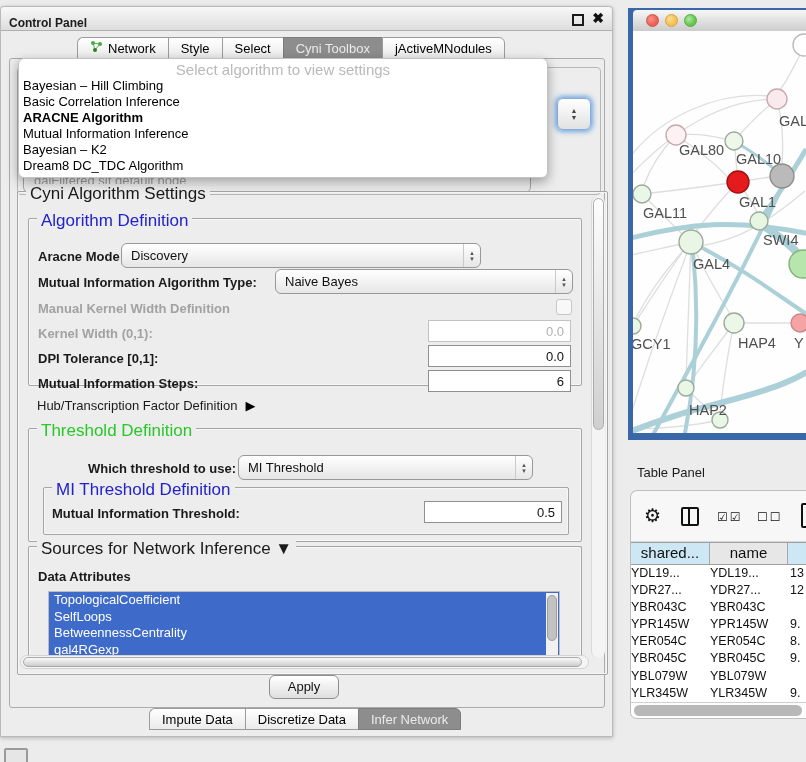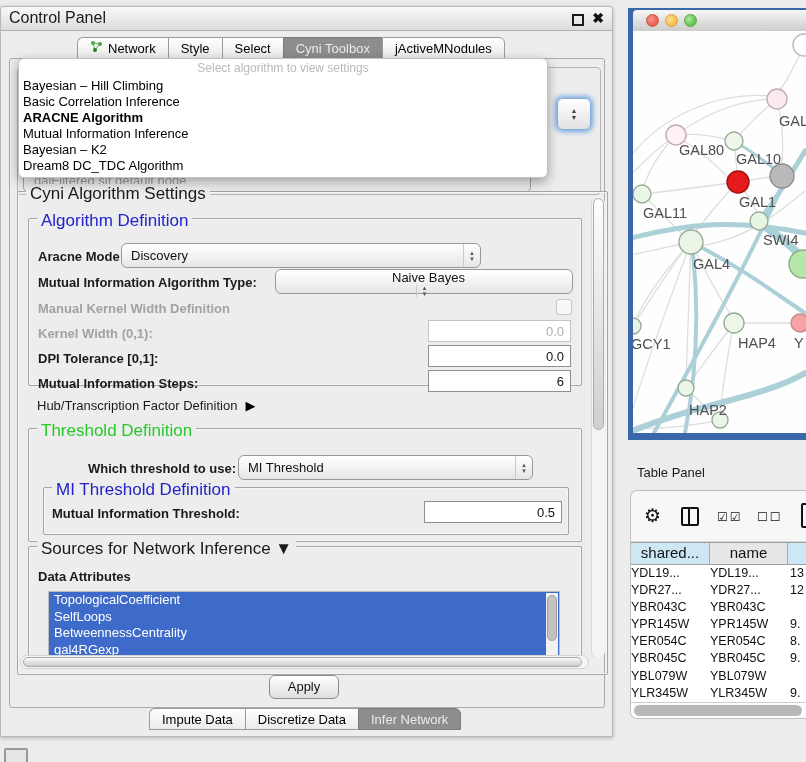--- a/index.html
+++ b/index.html
@@ -1,37 +1,37 @@
 <!DOCTYPE html>
 <html><head>
 <meta charset="utf-8">
 <style>
   html,body{margin:0;padding:0;background:#ececec;}
   #root{position:relative;width:806px;height:762px;background:#ececec;font-family:"Liberation Sans",sans-serif;overflow:hidden;}
   
   .cp-window{position:absolute;left:0;top:6px;width:611px;height:729px;background:#ededed;border:1px solid #b9b9b9;border-radius:4px 4px 0 0;box-shadow:0 1px 4px rgba(0,0,0,.25);}
   .cp-titlebar{position:absolute;left:0;top:0;right:0;height:23px;background:linear-gradient(#f8f8f8,#dddddd);border-bottom:1px solid #b0b0b0;border-radius:4px 4px 0 0;}
-  .cp-title{position:absolute;left:8px;top:2px;font-size:16px;color:#1b1b1b;}
+  .cp-title{position:absolute;left:8px;top:9px;font-size:12px;color:#1b1b1b;font-weight:bold;}
   .float-btn{position:absolute;right:28px;top:7px;width:8px;height:8px;border:2px solid #1a1a1a;}
   .close-btn{position:absolute;right:8px;top:3px;font-size:14px;font-weight:bold;color:#111;line-height:16px;}
   .tabbar{position:absolute;display:flex;}
   .top-tabbar{left:76px;top:30px;}
   .tab{height:20px;padding:0 12px;display:flex;align-items:center;gap:5px;font-size:13px;color:#000;background:linear-gradient(#ffffff,#ebebeb);border:1px solid #9b9b9b;border-right:none;cursor:default;}
   .tab:first-child{border-radius:6px 0 0 0;}
   .tab:last-child{border-right:1px solid #9b9b9b;border-radius:0 6px 0 0;}
   .tab.selected{background:#8d8d8d;color:#ebebeb;border-color:#7c7c7c;}
   .content-panel{position:absolute;left:8px;top:51px;width:594px;height:648px;border:1px solid #ababab;border-radius:3px;background:#ededed;}
   
   .hidden-groupbox{position:absolute;left:16px;top:60px;width:582px;height:126px;border:1px solid #b6b6b6;border-radius:4px;}
   .hidden-combo{position:absolute;left:22px;top:160px;width:508px;height:26px;border:1px solid #a5a5a5;border-radius:6px;background:linear-gradient(#ffffff,#e8e8e8);font-size:13px;color:#9d9d9d;line-height:26px;padding-left:10px;box-sizing:border-box;}
   .focus-stepper{position:absolute;left:556px;top:91px;width:32px;height:30px;border:1px solid #86aedd;border-radius:6px;background:linear-gradient(#ffffff,#e2e2e2);box-shadow:0 0 5px 2px #74a7e0;display:flex;flex-direction:column;align-items:center;justify-content:center;color:#444;}
   .focus-stepper span{font-size:7px;line-height:7px;}
   
   .dropdown{position:absolute;left:17px;top:51px;width:528px;height:118px;background:#ffffff;border:1px solid #c2c2c2;border-radius:6px;box-shadow:0 4px 12px rgba(0,0,0,.35);z-index:30;}
-  .dd-placeholder{height:17px;text-align:center;color:#b9b9b9;font-size:12px;padding-top:2px;}
+  .dd-placeholder{height:17px;text-align:center;color:#b9b9b9;font-size:15px;padding-top:2px;}
   .dd-item{height:16px;line-height:16px;padding-left:4px;font-size:13px;color:#000;white-space:nowrap;}
   .dd-item.selected{font-weight:bold;}
   
   .groupbox{position:absolute;border:1px solid #a5a5a5;border-radius:2px;box-shadow:inset 0 0 0 1px #f6f6f6;}
   .groupbox>.gb-title{position:absolute;top:-8px;left:8px;background:#ededed;padding:0 4px;font-size:17px;color:#1a1a1a;white-space:nowrap;}
   .gb-title.blue{color:#2222cc;}
   .gb-title.green{color:#28c828;}
   .settings-box{left:16px;top:184px;width:589px;height:482px;}
   .lbl{position:absolute;font-size:13px;font-weight:bold;color:#1a1a1a;white-space:nowrap;}
   .lbl.disabled{color:#a2a2a2;}
@@ -148,21 +148,21 @@
         <span class="gb-title blue">Algorithm Definition</span>
         <span class="lbl" style="left:9px;top:30px;">Aracne Mode:</span>
         <div class="combo" style="left:92px;top:24px;width:360px;">
           <span class="combo-text">Discovery</span>
           <span class="stepper">
               <span>▲</span>
               <span>▼</span>
             </span>
         </div>
         <span class="lbl" style="left:9px;top:56px;">Mutual Information Algorithm Type:</span>
-        <div class="combo" style="left:246px;top:50px;width:298px;flex-direction:column;">
+        <div class="combo" style="left:246px;top:50px;width:298px;">
           <span class="combo-text">Naive Bayes</span>
           <span class="stepper">
               <span>▲</span>
               <span>▼</span>
             </span>
         </div>
         <span class="lbl disabled" style="left:9px;top:82px;">Manual Kernel Width Definition</span>
         <span class="checkbox" style="left:527px;top:80px;"></span>
         <span class="lbl disabled" style="left:9px;top:107px;">Kernel Width (0,1):</span>
         <div class="tfield disabled" style="left:399px;top:101px;width:143px;">0.0</div>

